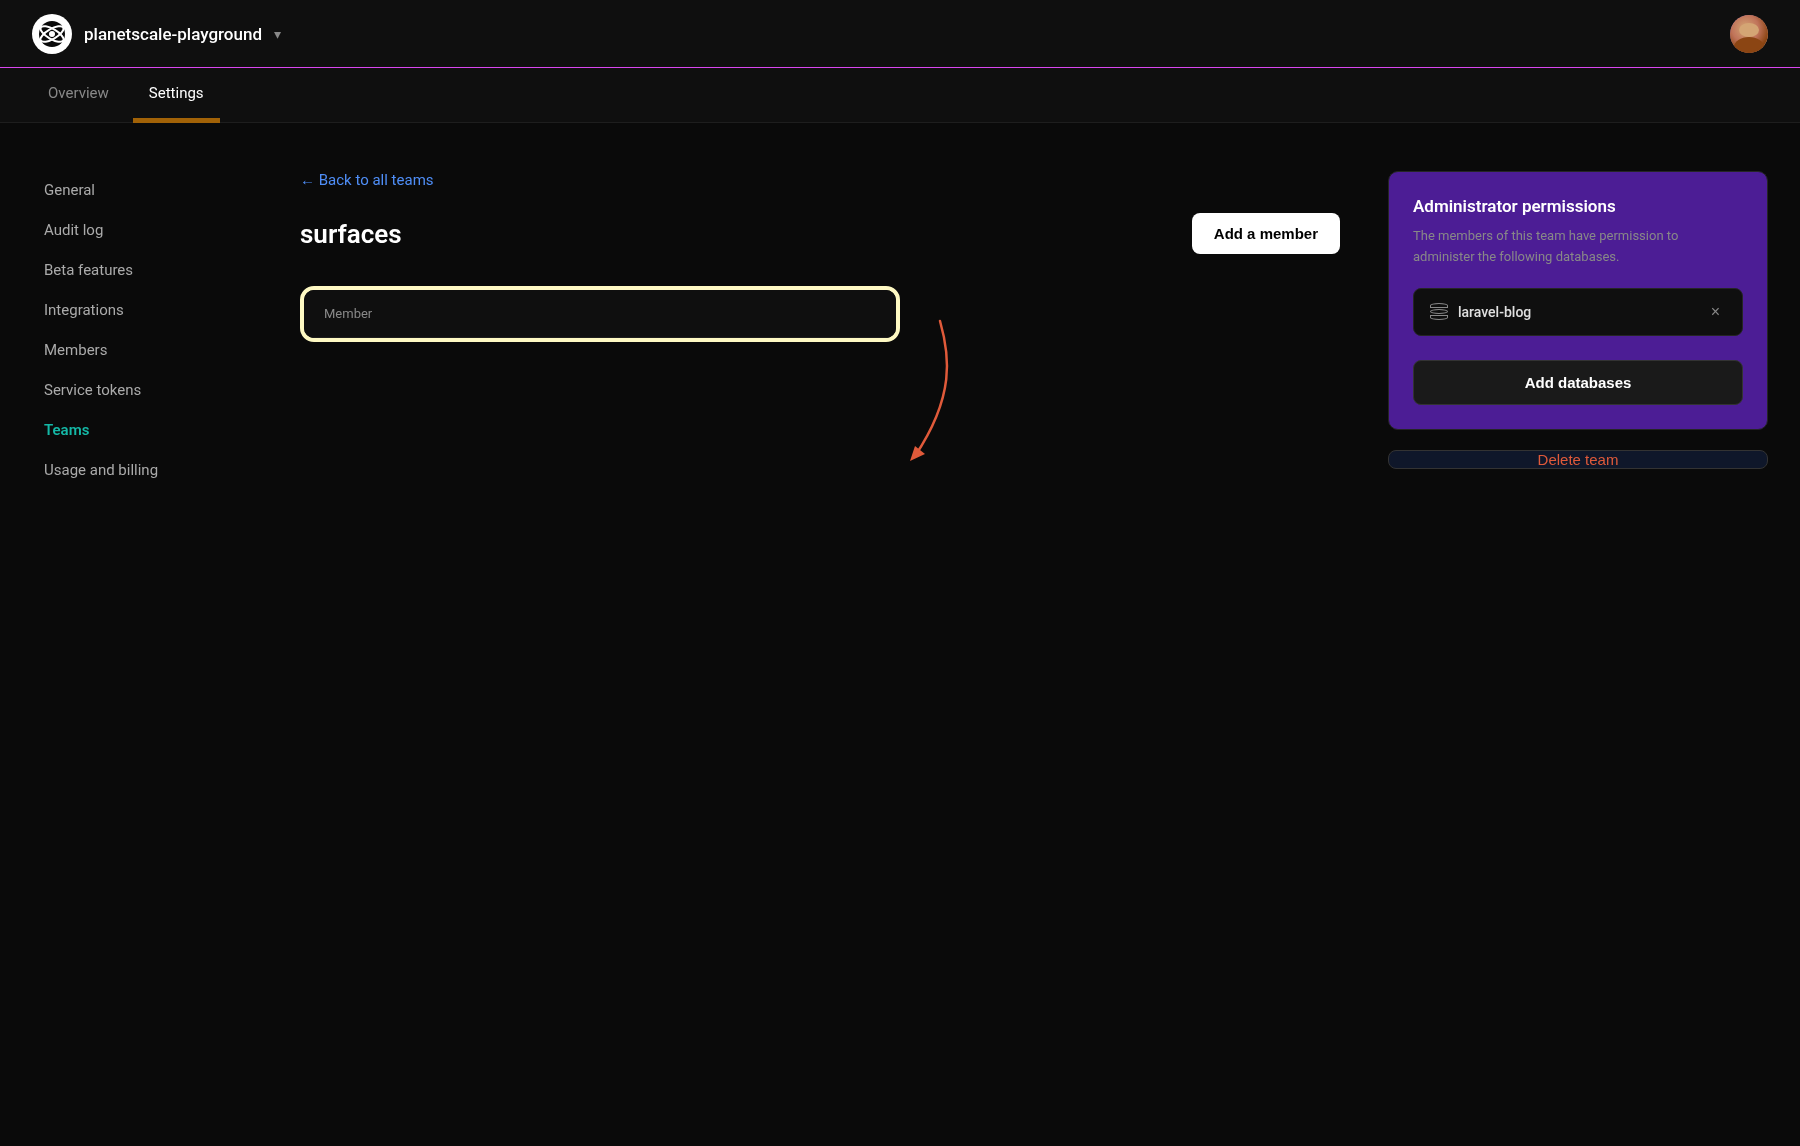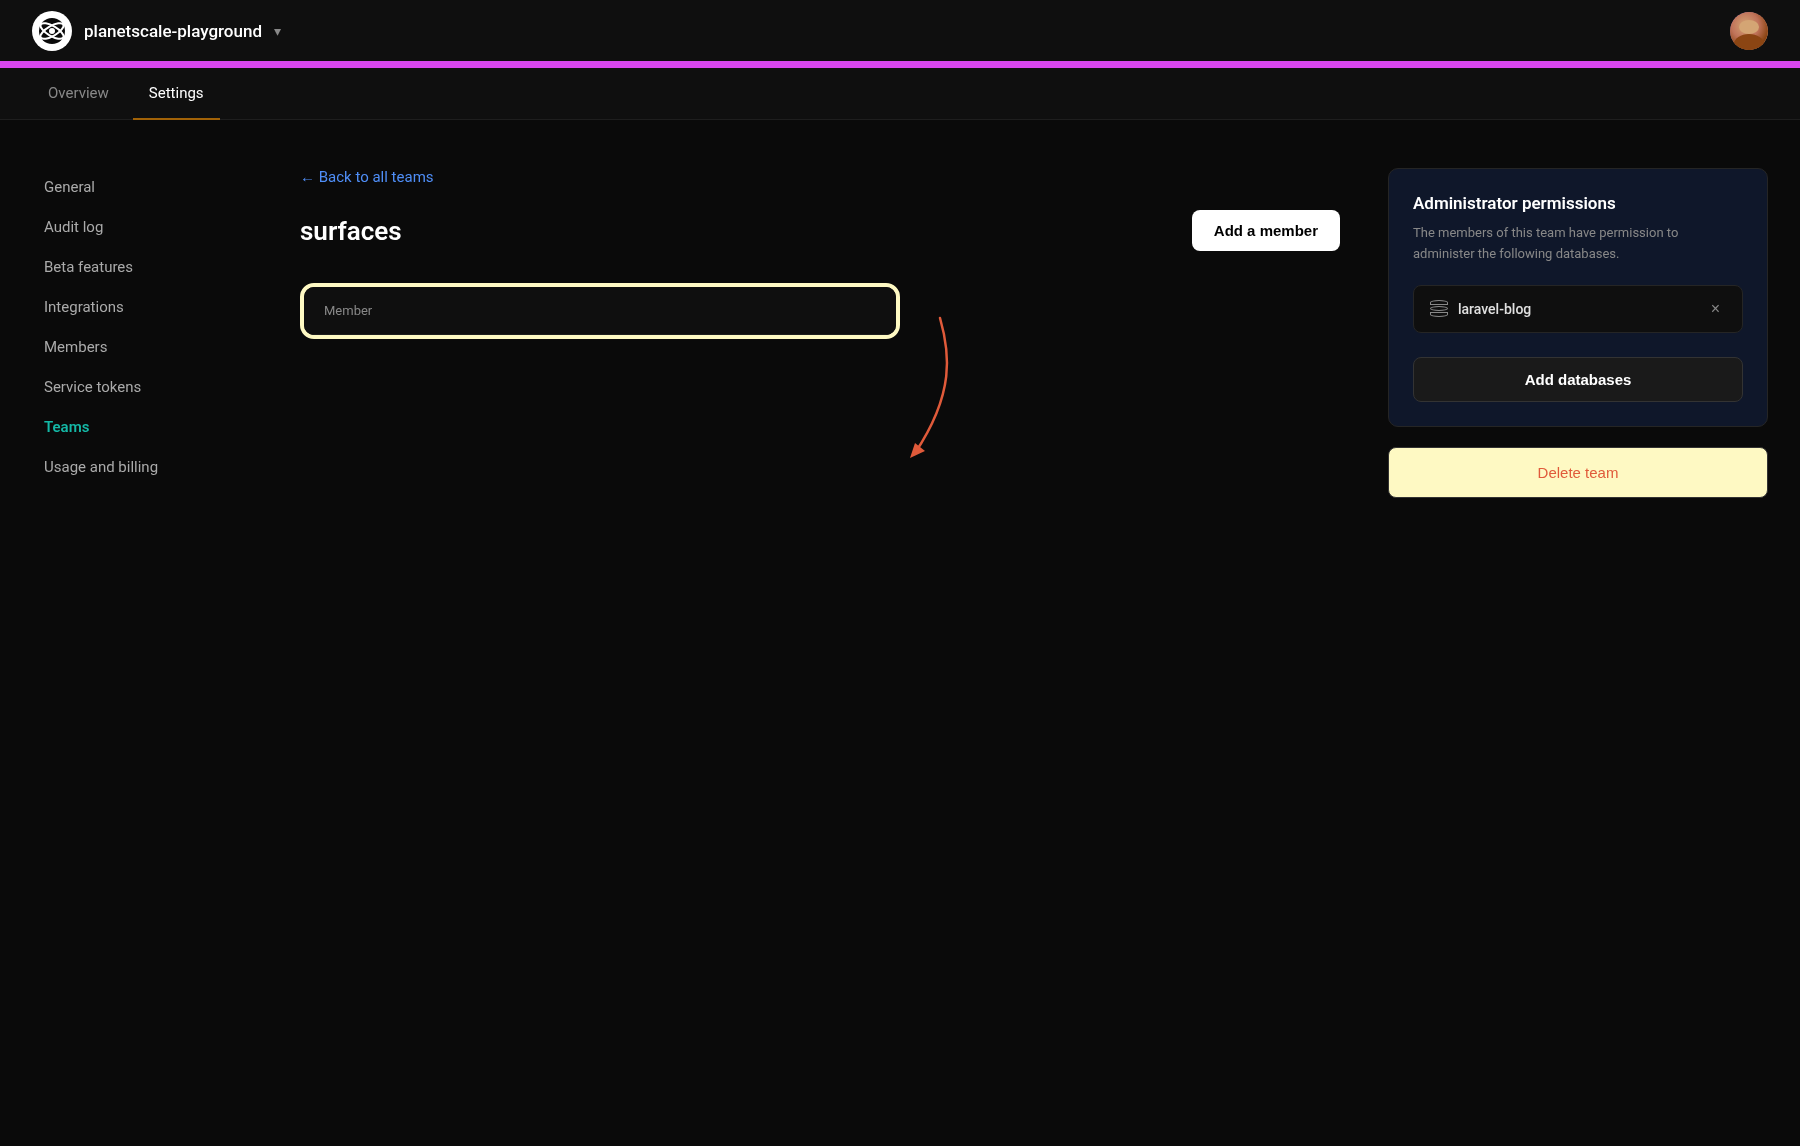--- a/index.html
+++ b/index.html
@@ -13,21 +13,21 @@
     }
 
     
     .header {
       display: flex;
       align-items: center;
       justify-content: space-between;
       padding: 0 32px;
       height: 68px;
       background: #0f0f0f;
-      border-bottom: 7px solid #d946ef;
+      border-bottom: 1px solid #d946ef;
     }
     .header-left {
       display: flex;
       align-items: center;
       gap: 12px;
     }
     .logo {
       width: 40px;
       height: 40px;
       background: #fff;
@@ -99,21 +99,21 @@
     .nav-tab {
       padding: 16px 16px;
       font-size: 15px;
       color: #888;
       cursor: pointer;
       border-bottom: 2px solid transparent;
       margin-bottom: -1px;
     }
     .nav-tab.active {
       color: #fff;
-      border-bottom: 2px solid #a16207;
+      border-bottom: 5px solid #a16207;
     }
 
     
     .layout {
       display: flex;
       padding: 48px 32px;
       gap: 0;
       max-width: 1800px;
     }
 
@@ -239,21 +239,21 @@
       font-weight: 500;
       cursor: pointer;
     }
 
     
     .right-panel {
       width: 380px;
       flex-shrink: 0;
     }
     .permissions-card {
-      background: #0f172a;
+      background: #4c1d95;
       border: 1px solid #252525;
       border-radius: 10px;
       padding: 24px;
       margin-bottom: 20px;
     }
     .permissions-title {
       font-size: 17px;
       font-weight: 600;
       color: #fff;
       margin-bottom: 10px;
@@ -299,24 +299,24 @@
       border: 1px solid #333;
       padding: 13px;
       border-radius: 8px;
       font-size: 15px;
       font-weight: 600;
       cursor: pointer;
       margin-top: 12px;
     }
     .delete-team-btn {
       width: 100%;
-      background: #fef9c3;
+      background: #0f172a;
       color: #e05a3a;
       border: 1px solid #333;
-      padding: 16px;
+      padding: 0;
       border-radius: 8px;
       font-size: 15px;
       font-weight: 500;
       cursor: pointer;
     }
 
     
     .arrow-svg-container {
       position: absolute;
       top: 30px;

